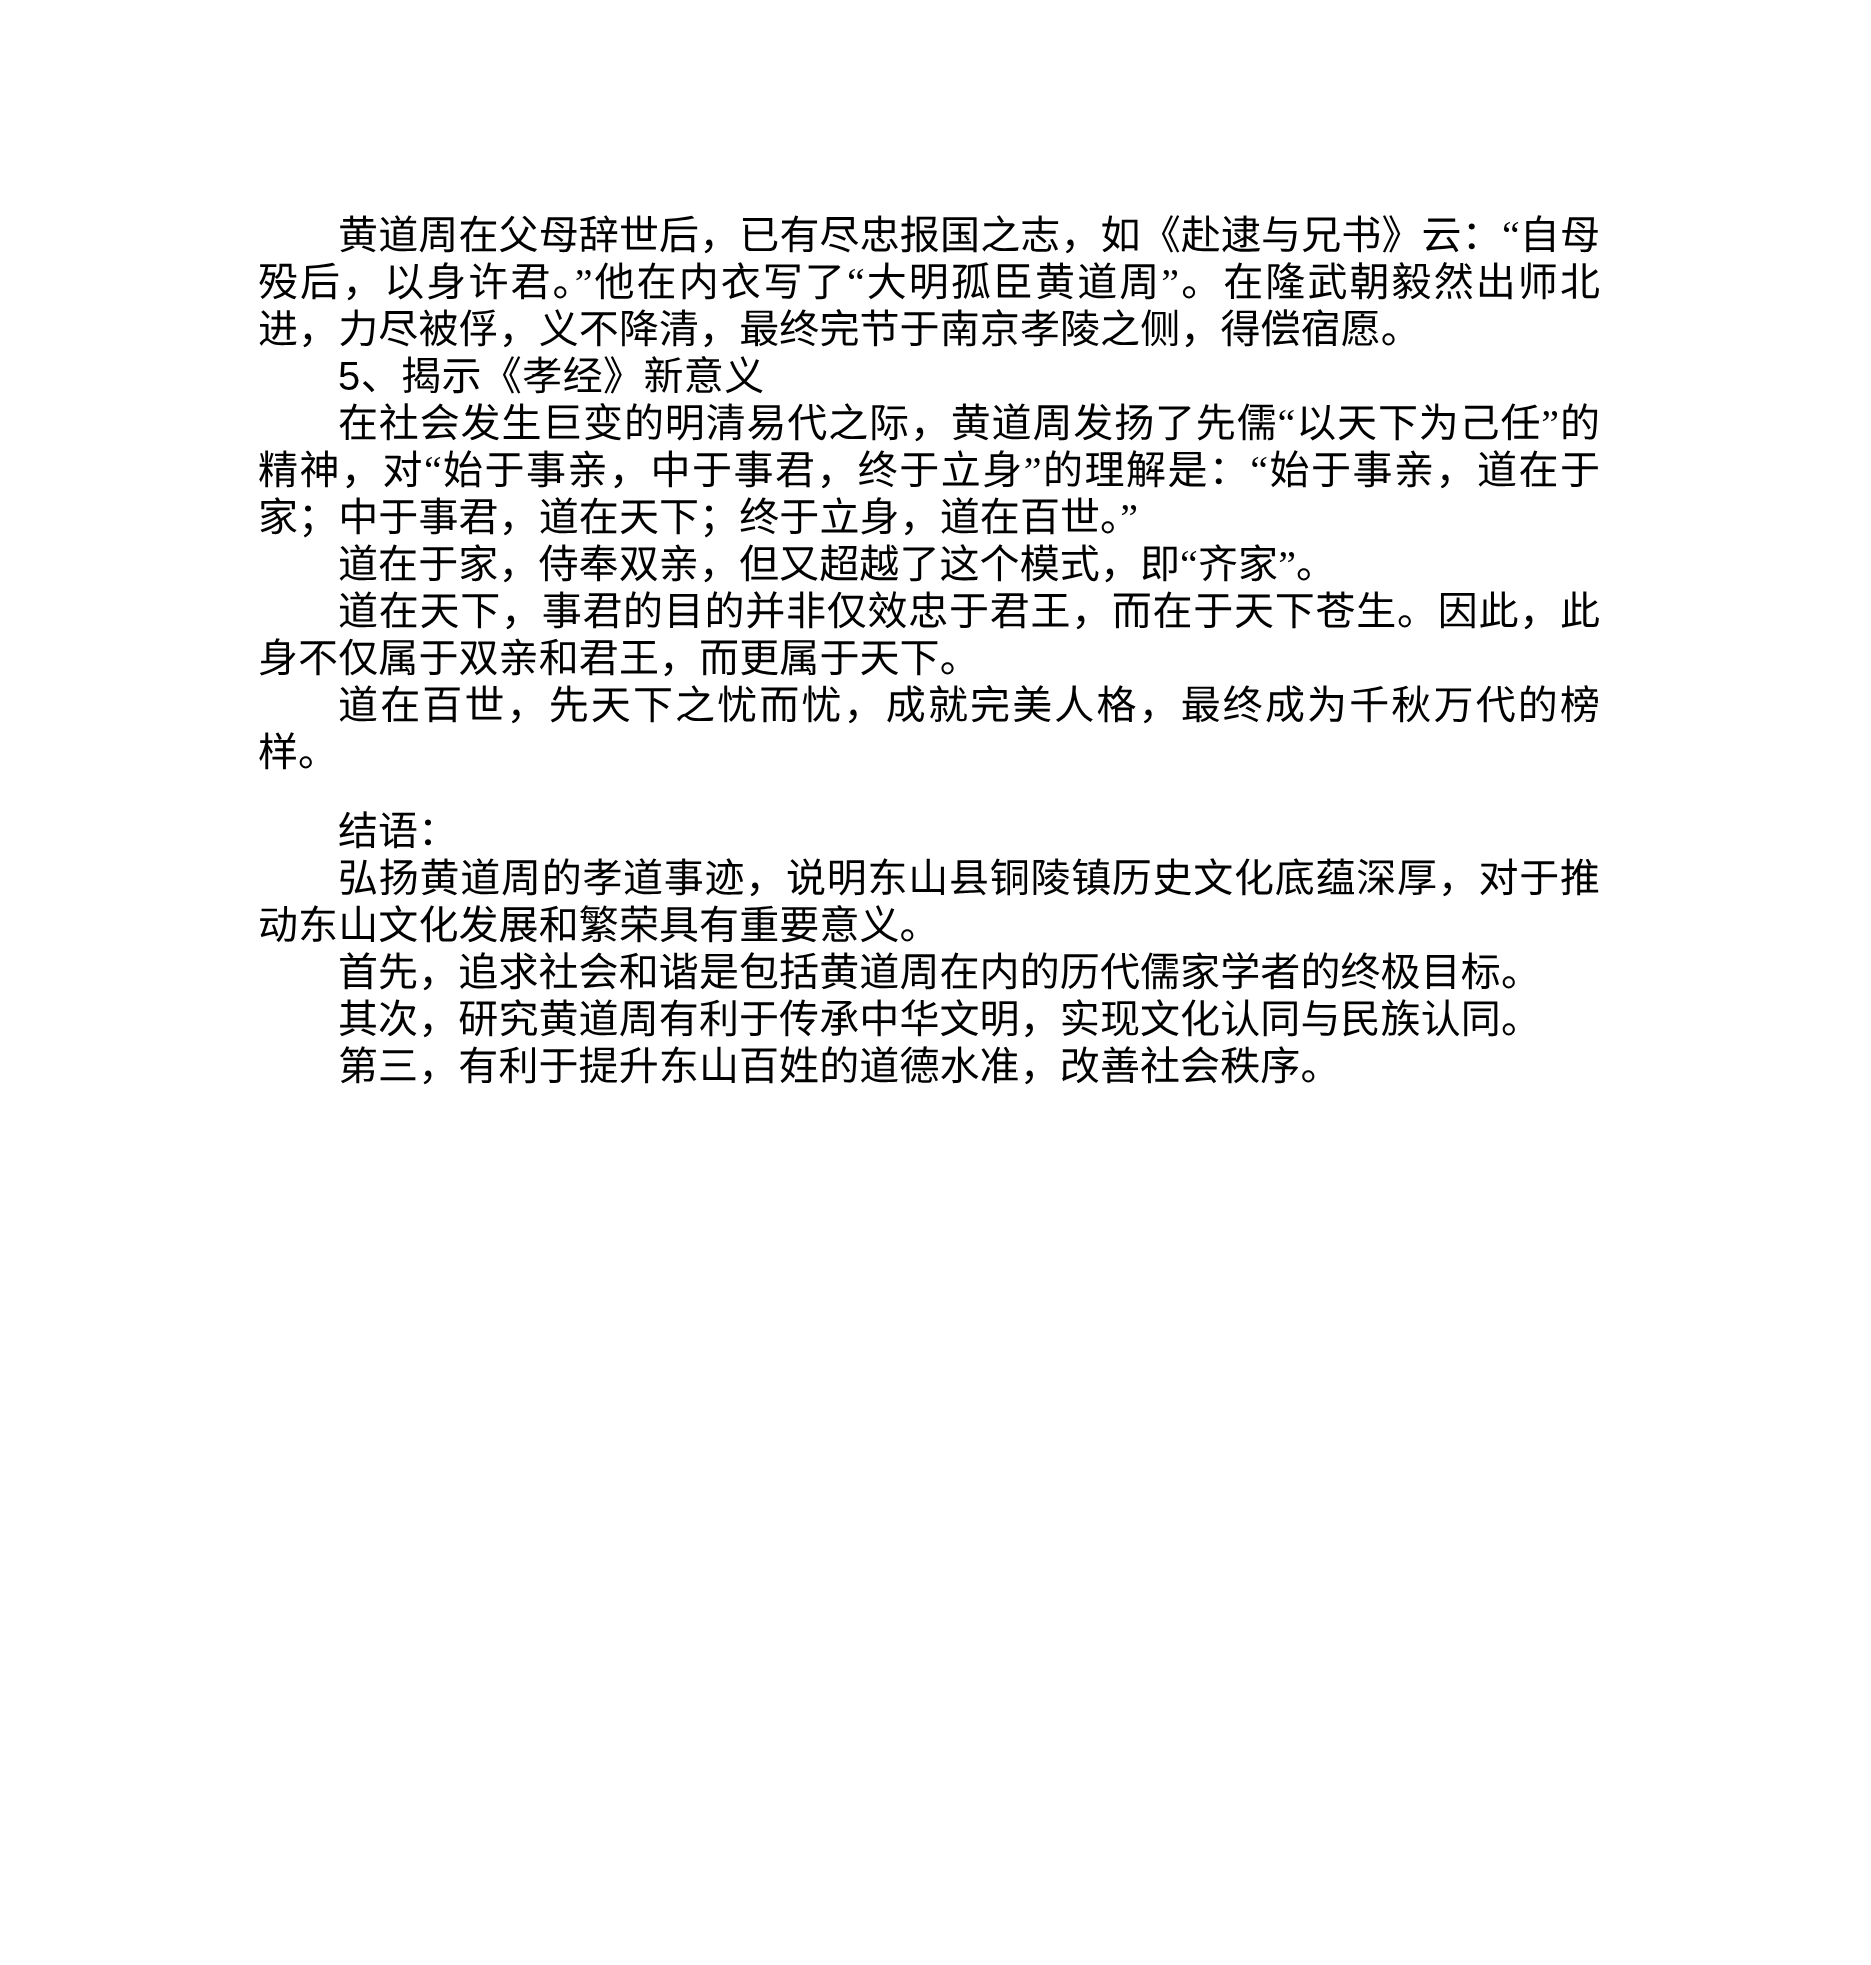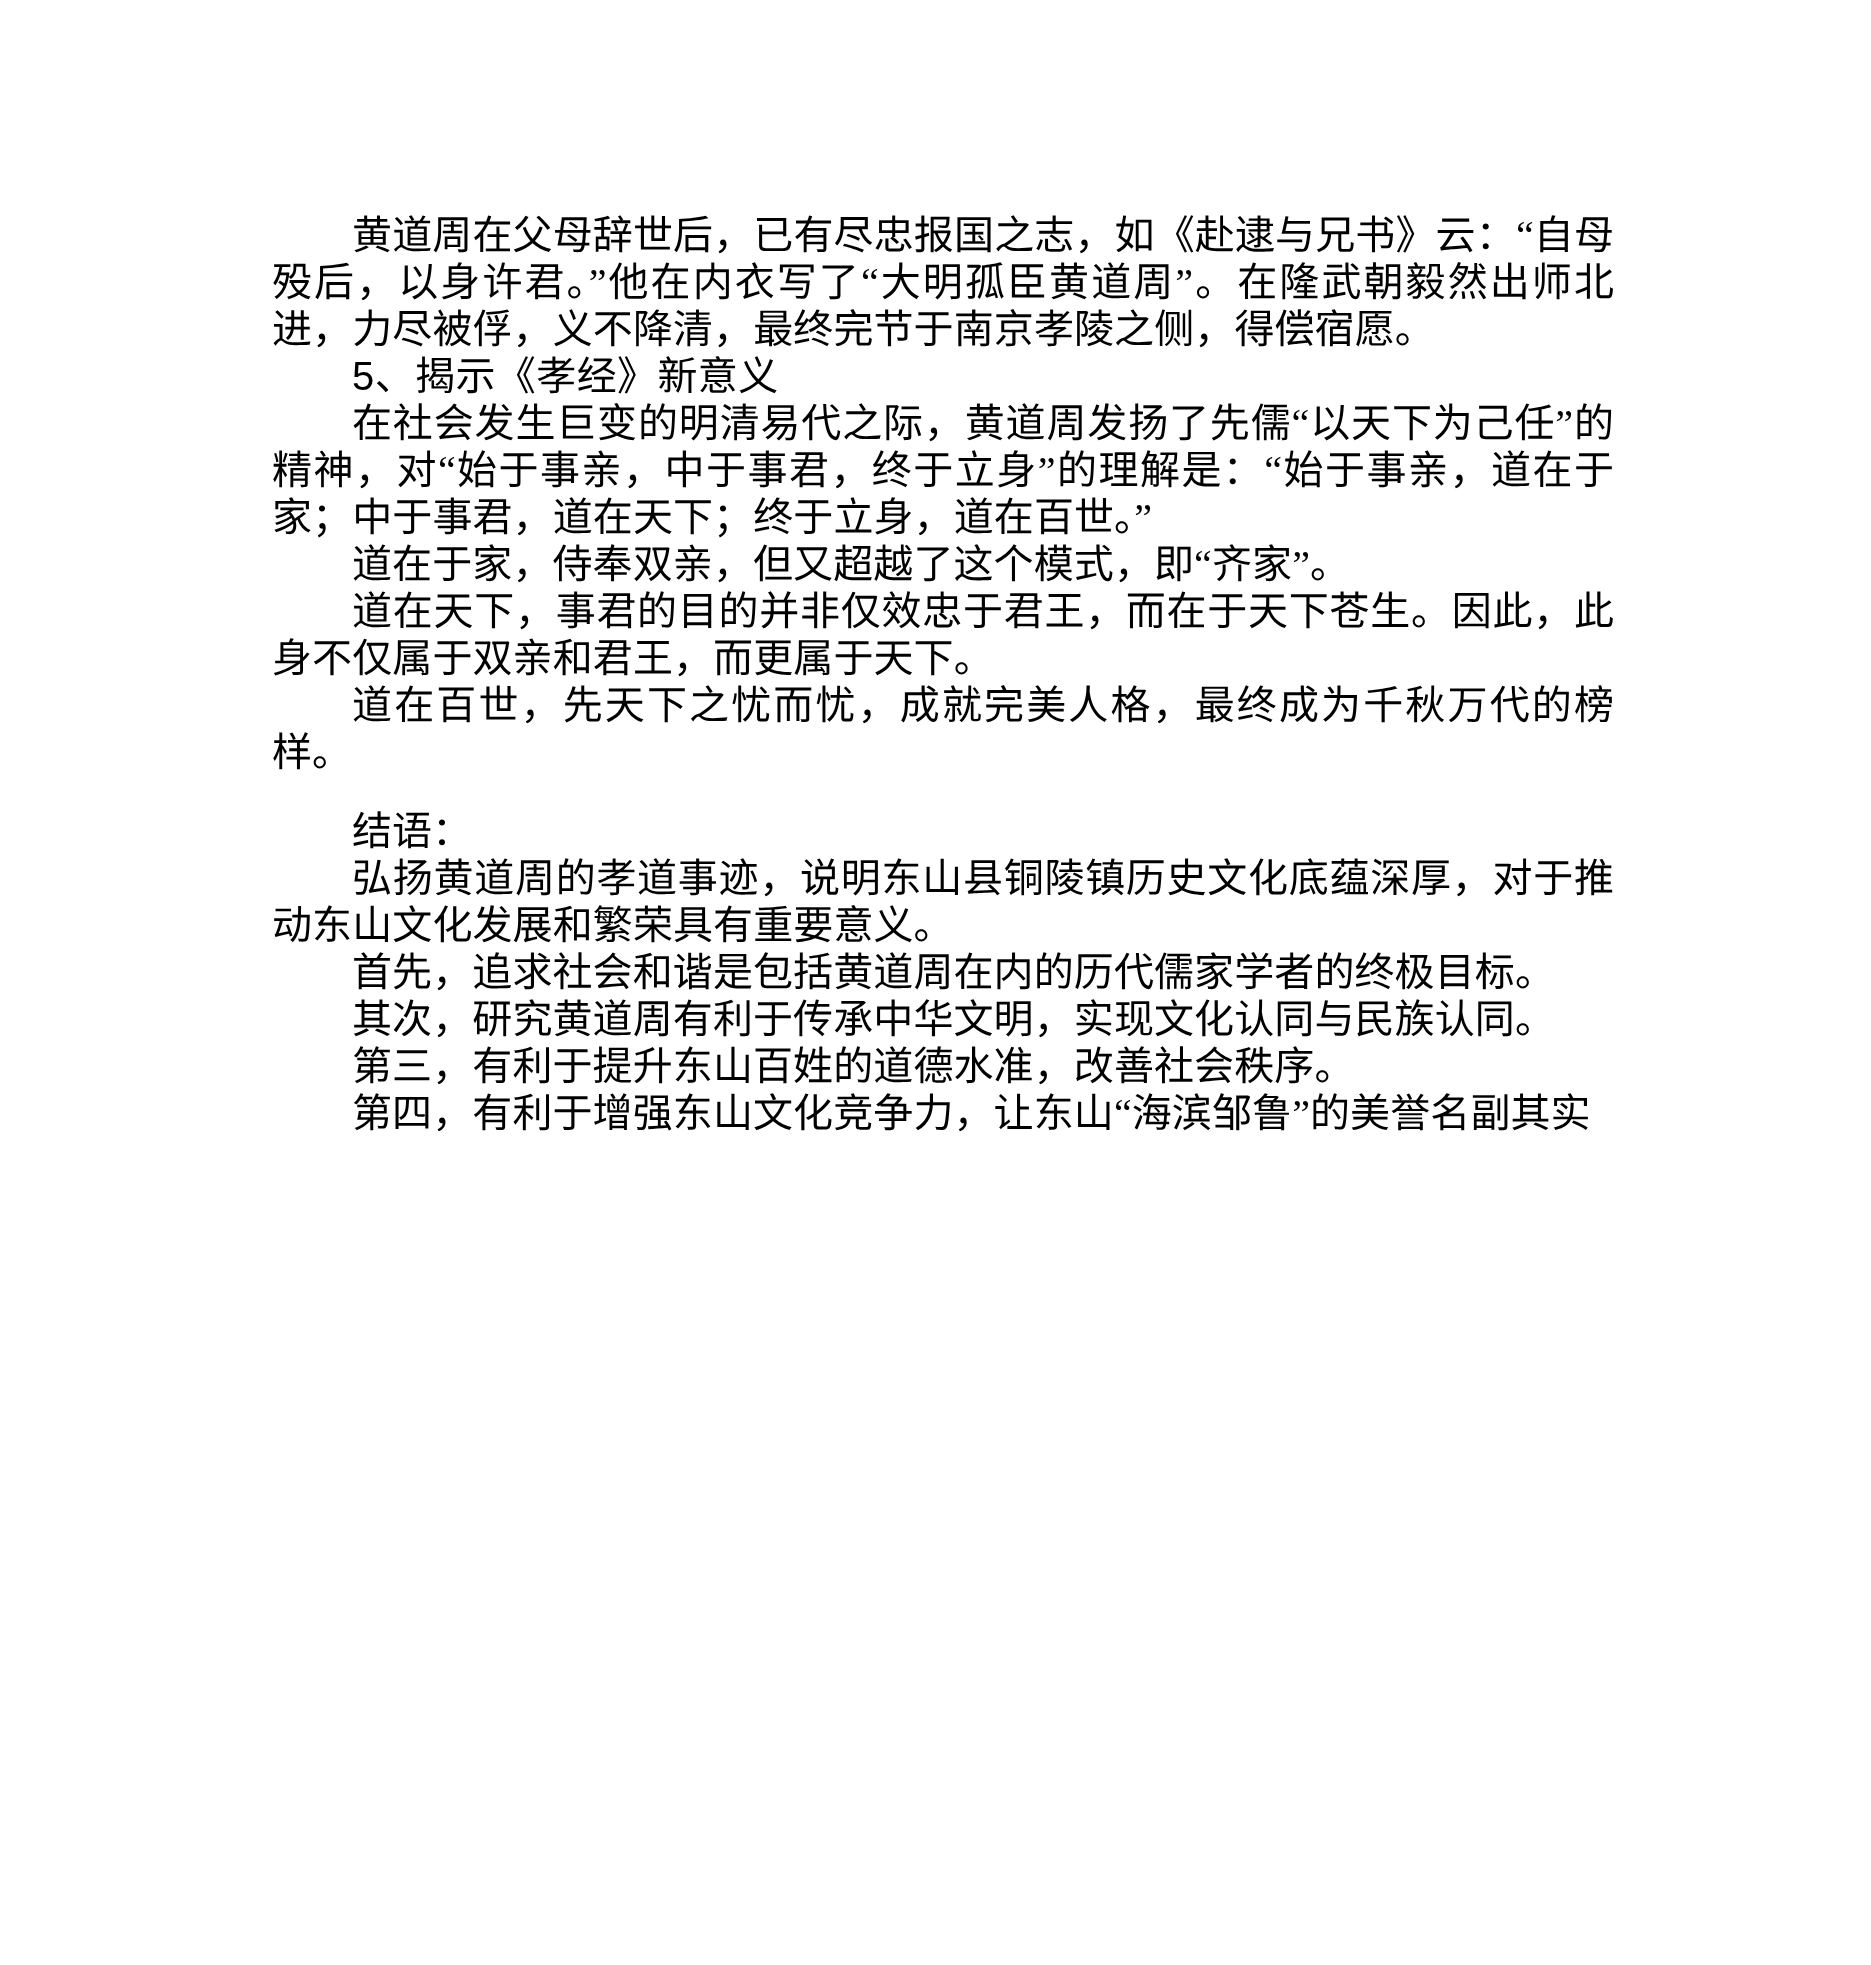--- a/index.html
+++ b/index.html
@@ -15,21 +15,21 @@
   .page {
     position: relative;
     width: 1872px;
     height: 2647px;
     background: #ffffff;
     box-sizing: border-box;
     overflow: hidden;
   }
   .content {
     position: absolute;
-    left: 272px;
+    left: 258px;
     top: 212px;
     width: 1342px;
   }
   
   .para {
     font-size: 40px;
     line-height: 47px;
     text-align: justify;
     text-justify: inter-ideograph;
     text-indent: 2em;
@@ -73,18 +73,17 @@
     <p class="heading tight">结语：</p>
 
     <p class="para">弘扬黄道周的孝道事迹，说明东山县铜陵镇历史文化底蕴深厚，对于推动东山文化发展和繁荣具有重要意义。</p>
 
     <p class="para">首先，追求社会和谐是包括黄道周在内的历代儒家学者的终极目标。</p>
 
     <p class="para">其次，研究黄道周有利于传承中华文明，实现文化认同与民族认同。</p>
 
     <p class="para">第三，有利于提升东山百姓的道德水准，改善社会秩序。</p>
 
-    <p class="para">第四，有利于增强东山文化竞争力，让东山“海滨邹鲁”的美誉名副其实</p>
 
   </div>
 
 </div>
 
 
 </body></html>

